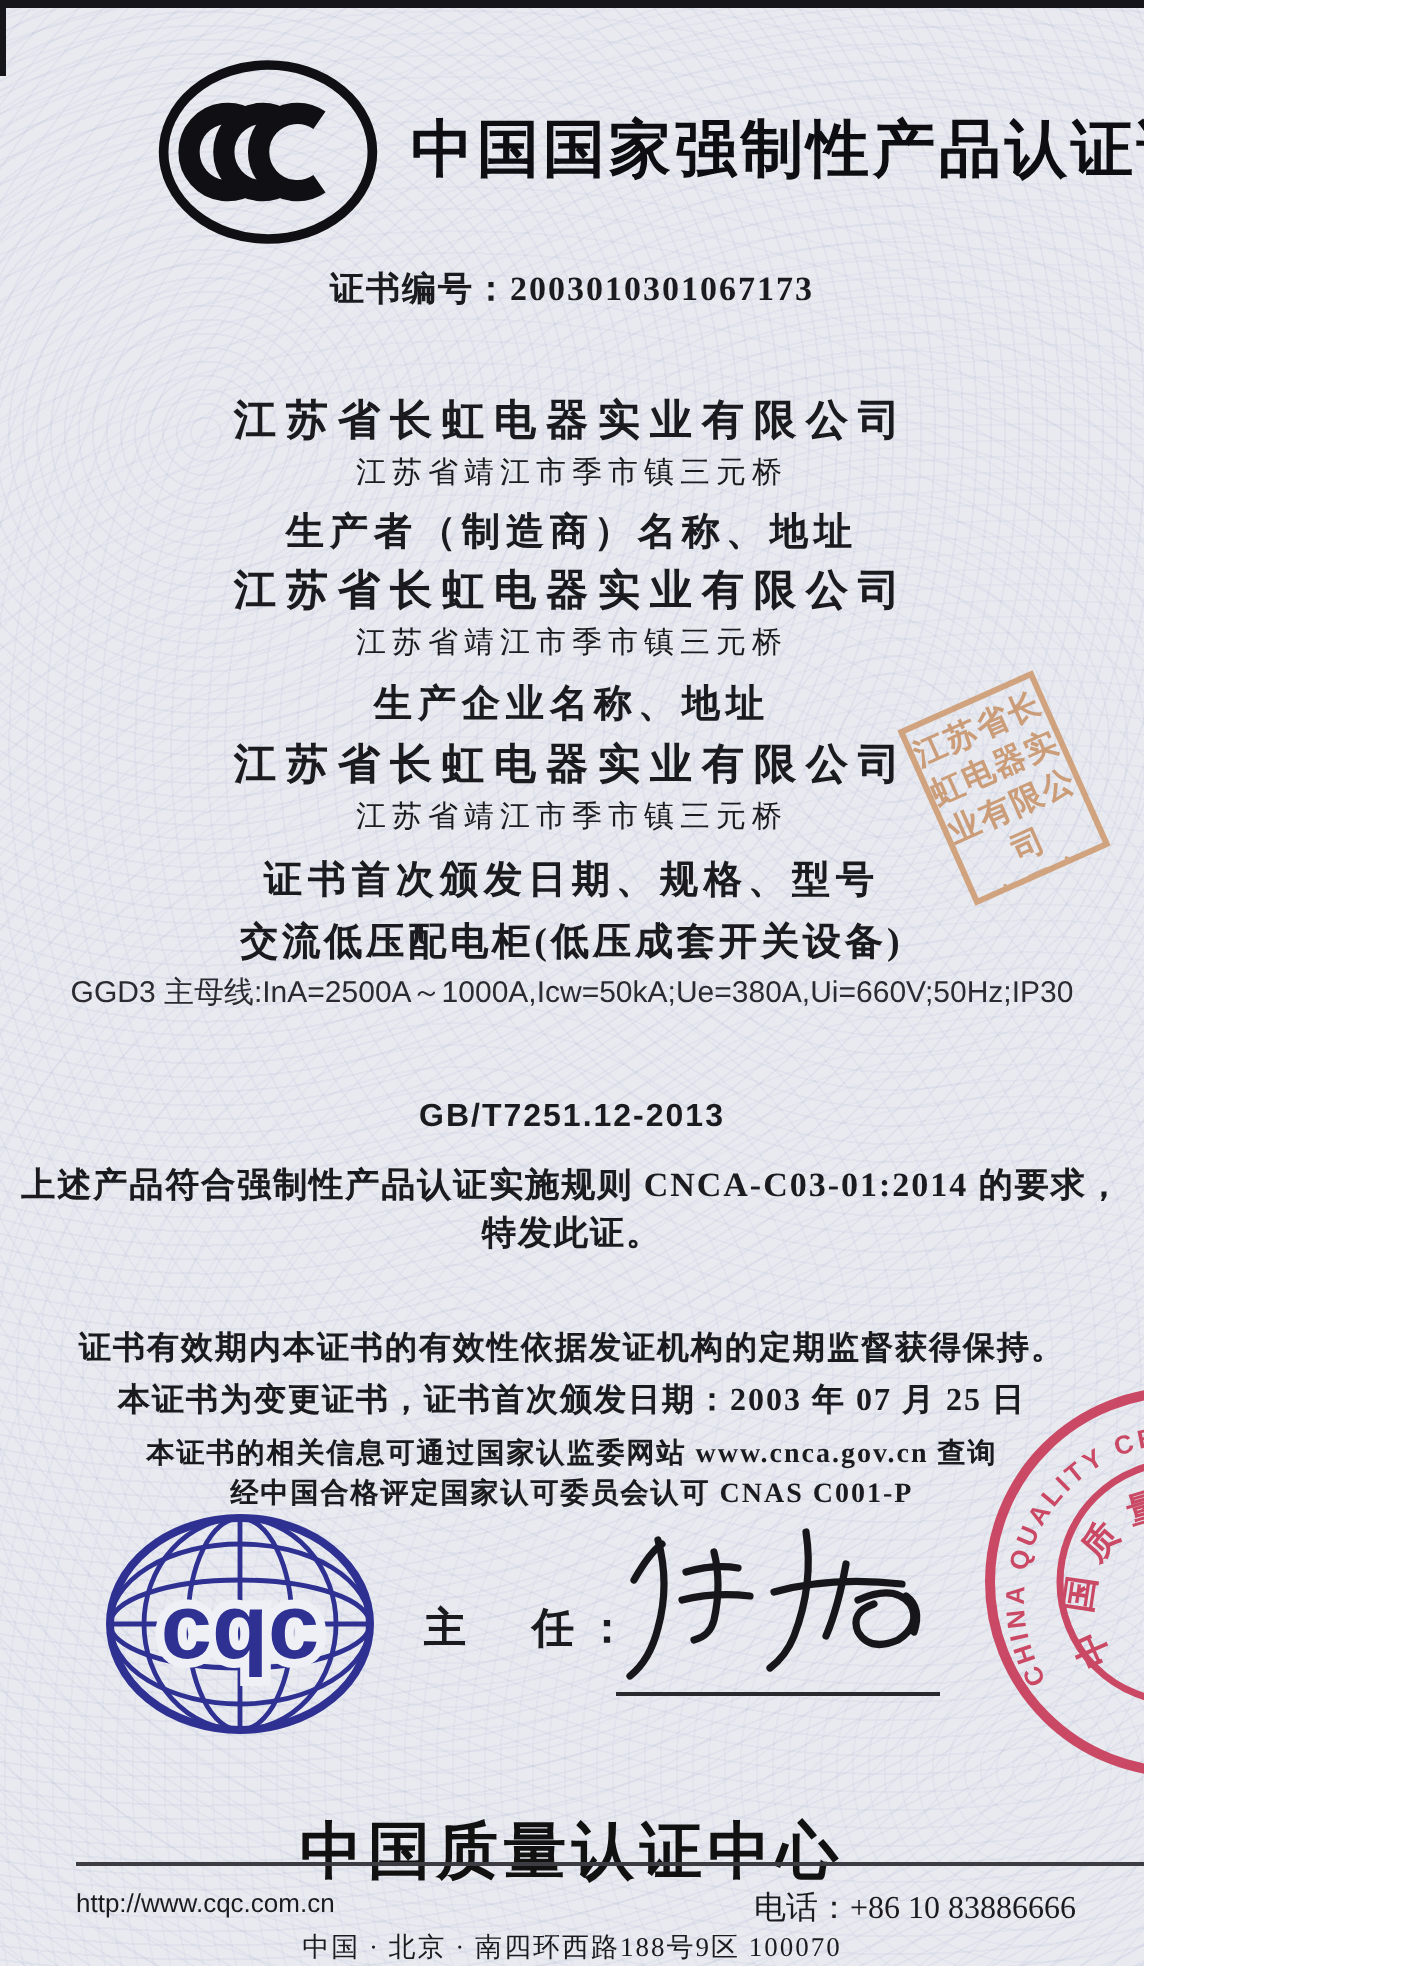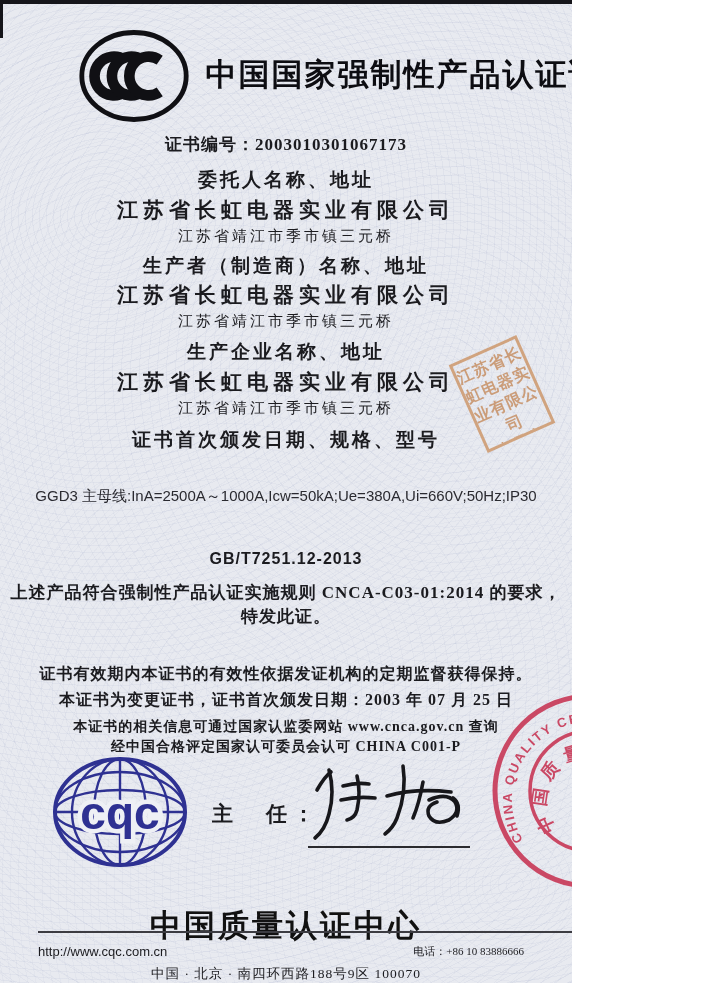--- a/index.html
+++ b/index.html
@@ -37,21 +37,21 @@
   .note-sm{font-size:14px;font-weight:bold;letter-spacing:1px;}
 
   .director{top:800px;left:212px;font-size:21px;font-weight:bold;letter-spacing:6px;}
   .sig-underline{top:846px;left:308px;width:162px;height:2px;background:#2a2a2e;}
 
   .org-name{top:884px;font-size:31px;font-weight:bold;letter-spacing:3px;color:#111;
             font-family:"Liberation Sans","DejaVu Sans",sans-serif;}
   .rule{top:931px;left:38px;width:634px;height:2px;background:#3c3c42;}
   .footer-url{top:944px;left:38px;font-size:13px;}
   .footer-addr{top:944px;font-size:13.5px;letter-spacing:1px;}
-  .footer-phone{top:944px;right:48px;font-size:11px;margin-left:24px;}
+  .footer-phone{top:944px;right:34px;font-size:16px;margin-left:24px;}
 
   .company-stamp{
     top:346px;left:465px;width:68px;height:90px;
     transform:rotate(-24deg);
     border:3px solid rgba(201,140,90,.75);
     color:rgba(193,128,75,.72);
     text-align:center;overflow:hidden;
     font-weight:bold;
   }
   .company-stamp .cname{font-size:16px;line-height:21px;letter-spacing:1px;word-break:break-all;padding-top:3px;}
@@ -69,45 +69,45 @@
     <ellipse cx="60" cy="50" rx="54" ry="45" fill="none" stroke="#101014" stroke-width="5"></ellipse>
     <path d="M 50.6 66.4 A 20 20 0 1 1 50.6 33.6" fill="none" stroke="#101014" stroke-width="11"></path>
     <path d="M 68.6 66.4 A 20 20 0 1 1 68.6 33.6" fill="none" stroke="#101014" stroke-width="11"></path>
     <path d="M 86.6 66.4 A 20 20 0 1 1 86.6 33.6" fill="none" stroke="#101014" stroke-width="11"></path>
   </svg>
 
   <div class="abs title kai">中国国家强制性产品认证证书</div>
 
   <div class="abs ctr certline kai">证书编号：2003010301067173</div>
 
-  <div class="abs ctr sec-h" style="top:146px">委托人名称、地址</div>
   <div class="abs ctr sec-name" style="top:175px">江苏省长虹电器实业有限公司</div>
   <div class="abs ctr sec-addr" style="top:206px">江苏省靖江市季市镇三元桥</div>
 
   <div class="abs ctr sec-h" style="top:232px">生产者（制造商）名称、地址</div>
   <div class="abs ctr sec-name" style="top:260px">江苏省长虹电器实业有限公司</div>
   <div class="abs ctr sec-addr" style="top:291px">江苏省靖江市季市镇三元桥</div>
 
   <div class="abs ctr sec-h" style="top:318px">生产企业名称、地址</div>
   <div class="abs ctr sec-name" style="top:347px">江苏省长虹电器实业有限公司</div>
   <div class="abs ctr sec-addr" style="top:378px">江苏省靖江市季市镇三元桥</div>
 
   <div class="abs ctr sec-h" style="top:406px">证书首次颁发日期、规格、型号</div>
+  <div class="abs ctr sec-name" style="top:437px;font-size:19px;letter-spacing:2px">交流低压配电柜(低压成套开关设备)</div>
   <div class="abs ctr spec sans" style="top:466px">GGD3  主母线:InA=2500A～1000A,Icw=50kA;Ue=380A,Ui=660V;50Hz;IP30</div>
 
   <div class="abs ctr standard sans" style="top:529px">GB/T7251.12-2013</div>
 
   <div class="abs ctr statement" style="top:560px">上述产品符合强制性产品认证实施规则 CNCA-C03-01:2014 的要求，</div>
   <div class="abs ctr statement" style="top:584px">特发此证。</div>
 
 
   <div class="abs ctr note-lg" style="top:643px">证书有效期内本证书的有效性依据发证机构的定期监督获得保持。</div>
   <div class="abs ctr note-lg" style="top:669px">本证书为变更证书，证书首次颁发日期：2003 年 07 月 25 日</div>
   <div class="abs ctr note-sm" style="top:697px">本证书的相关信息可通过国家认监委网站 www.cnca.gov.cn 查询</div>
-  <div class="abs ctr note-sm" style="top:717px">经中国合格评定国家认可委员会认可 CHINA C001-P</div>
+  <div class="abs ctr note-sm" style="top:717px">经中国合格评定国家认可委员会认可 CNAS C001-P</div>
 
   <div class="abs company-stamp kai">
     <div class="cname">江苏省长虹电器实业有限公司</div>
     <div class="ctype">专用章</div>
   </div>
 
   <svg class="abs" style="left:50px;top:753px" width="140" height="118" viewBox="0 0 140 118">
     <g fill="none" stroke="#2e3192" stroke-width="2.4">
       <ellipse cx="70" cy="59" rx="65" ry="53" stroke-width="4"></ellipse>
       <ellipse cx="70" cy="59" rx="26" ry="53"></ellipse>

